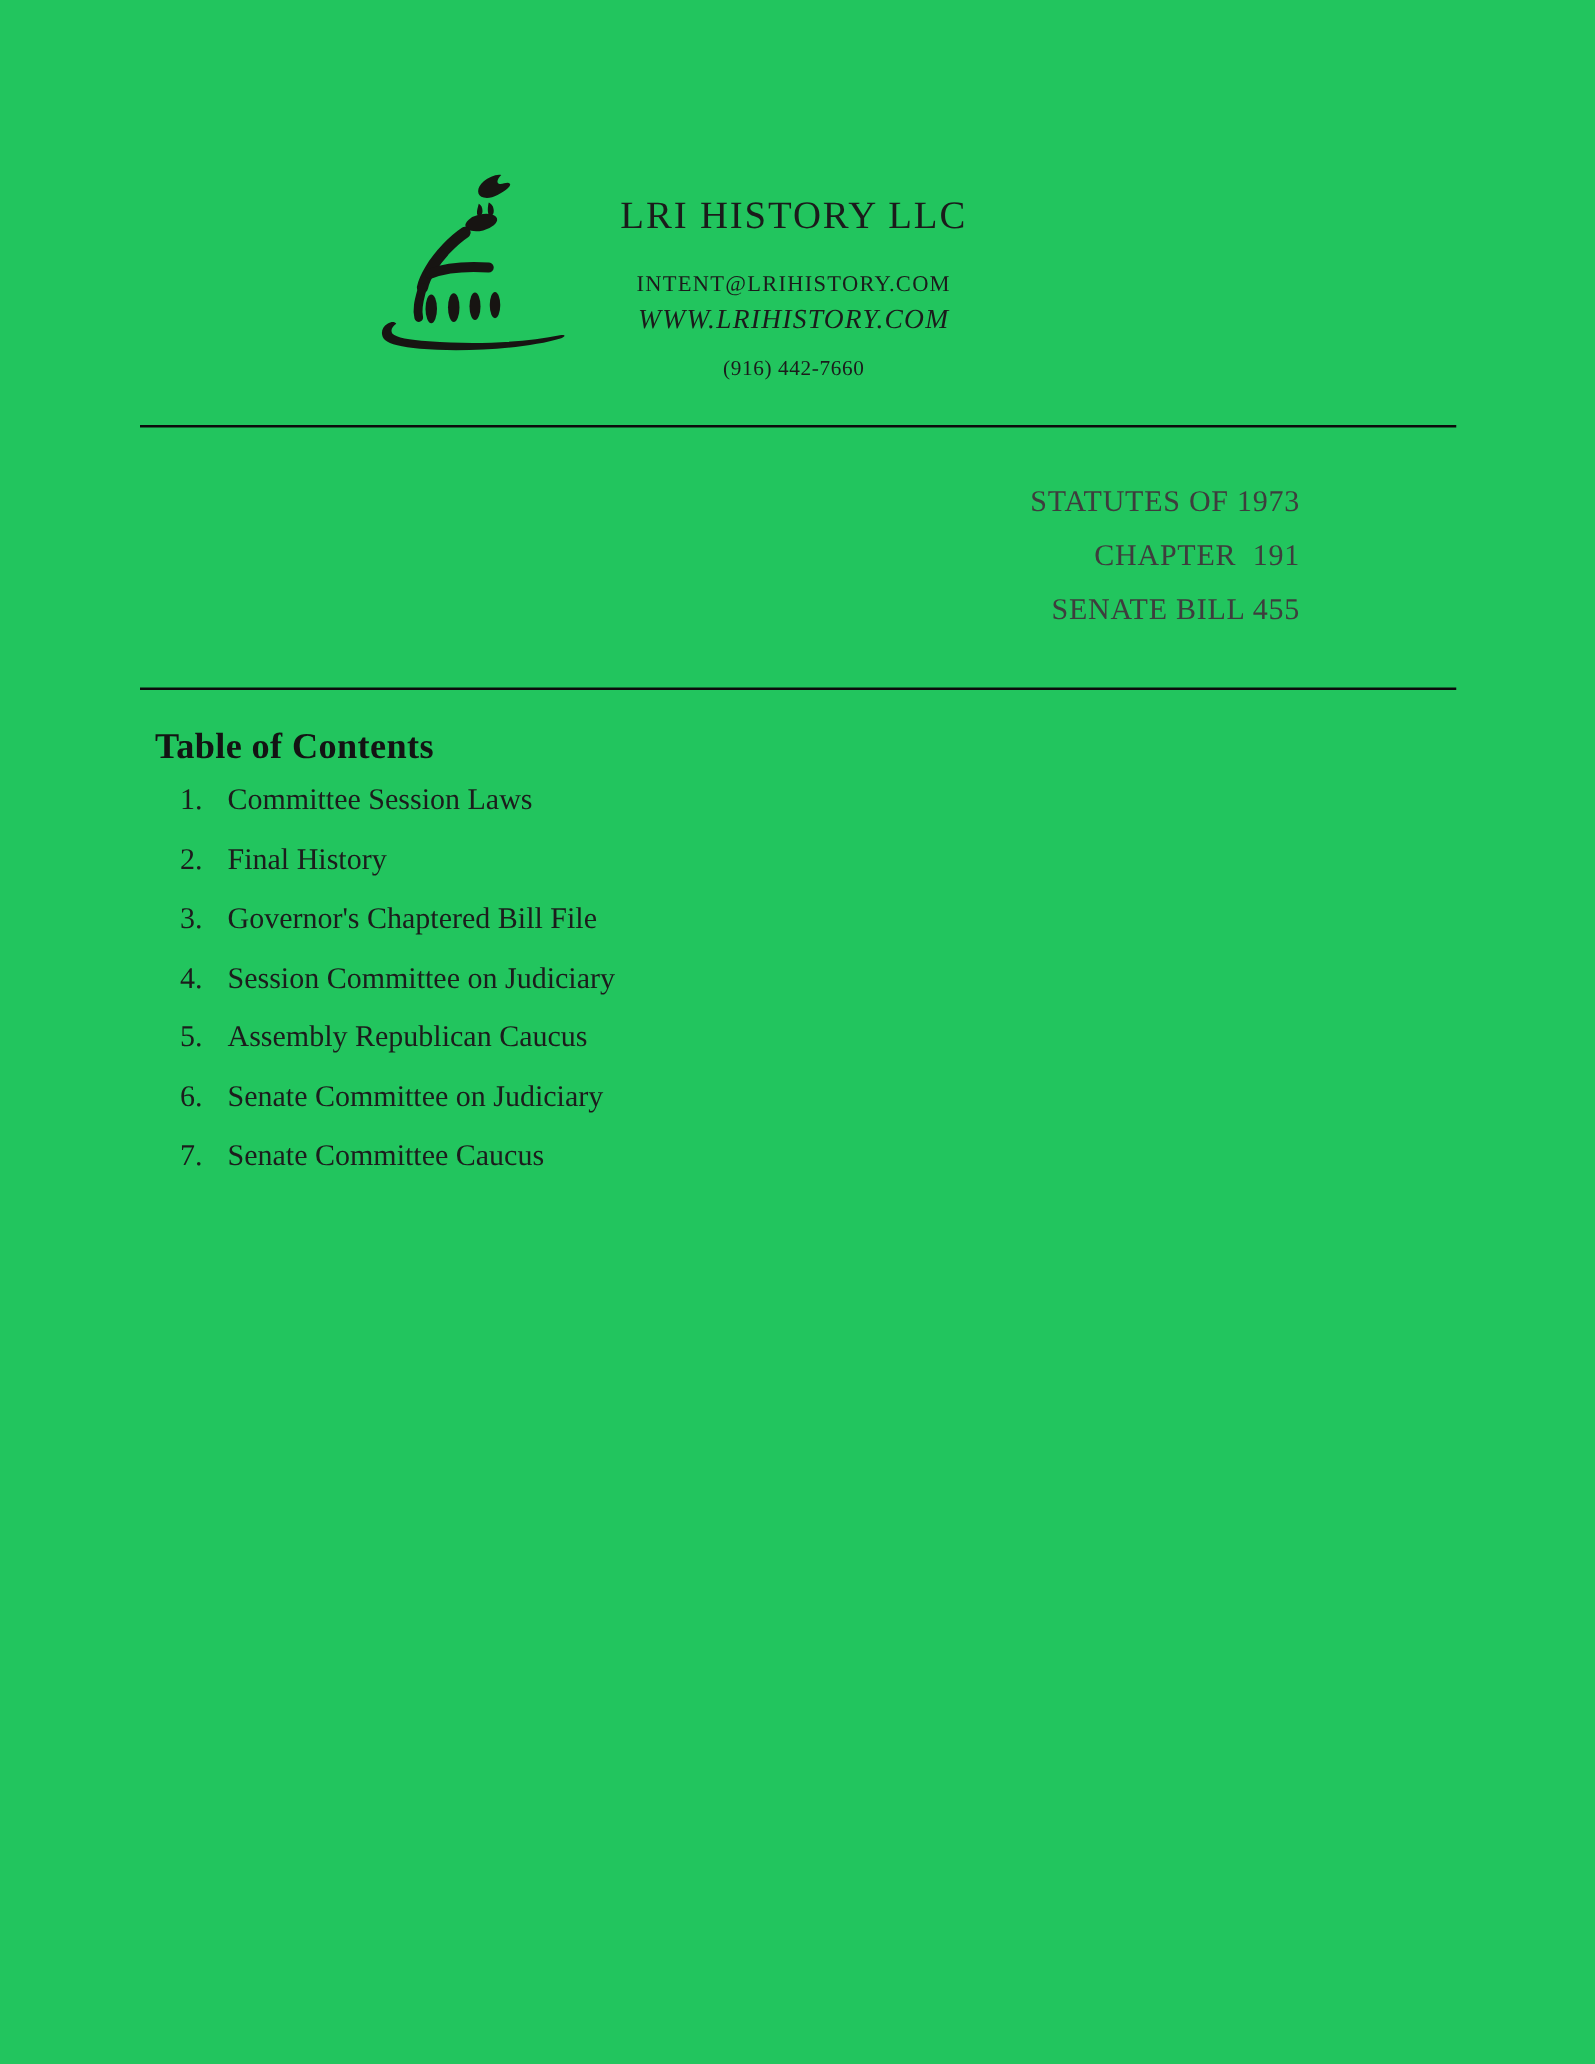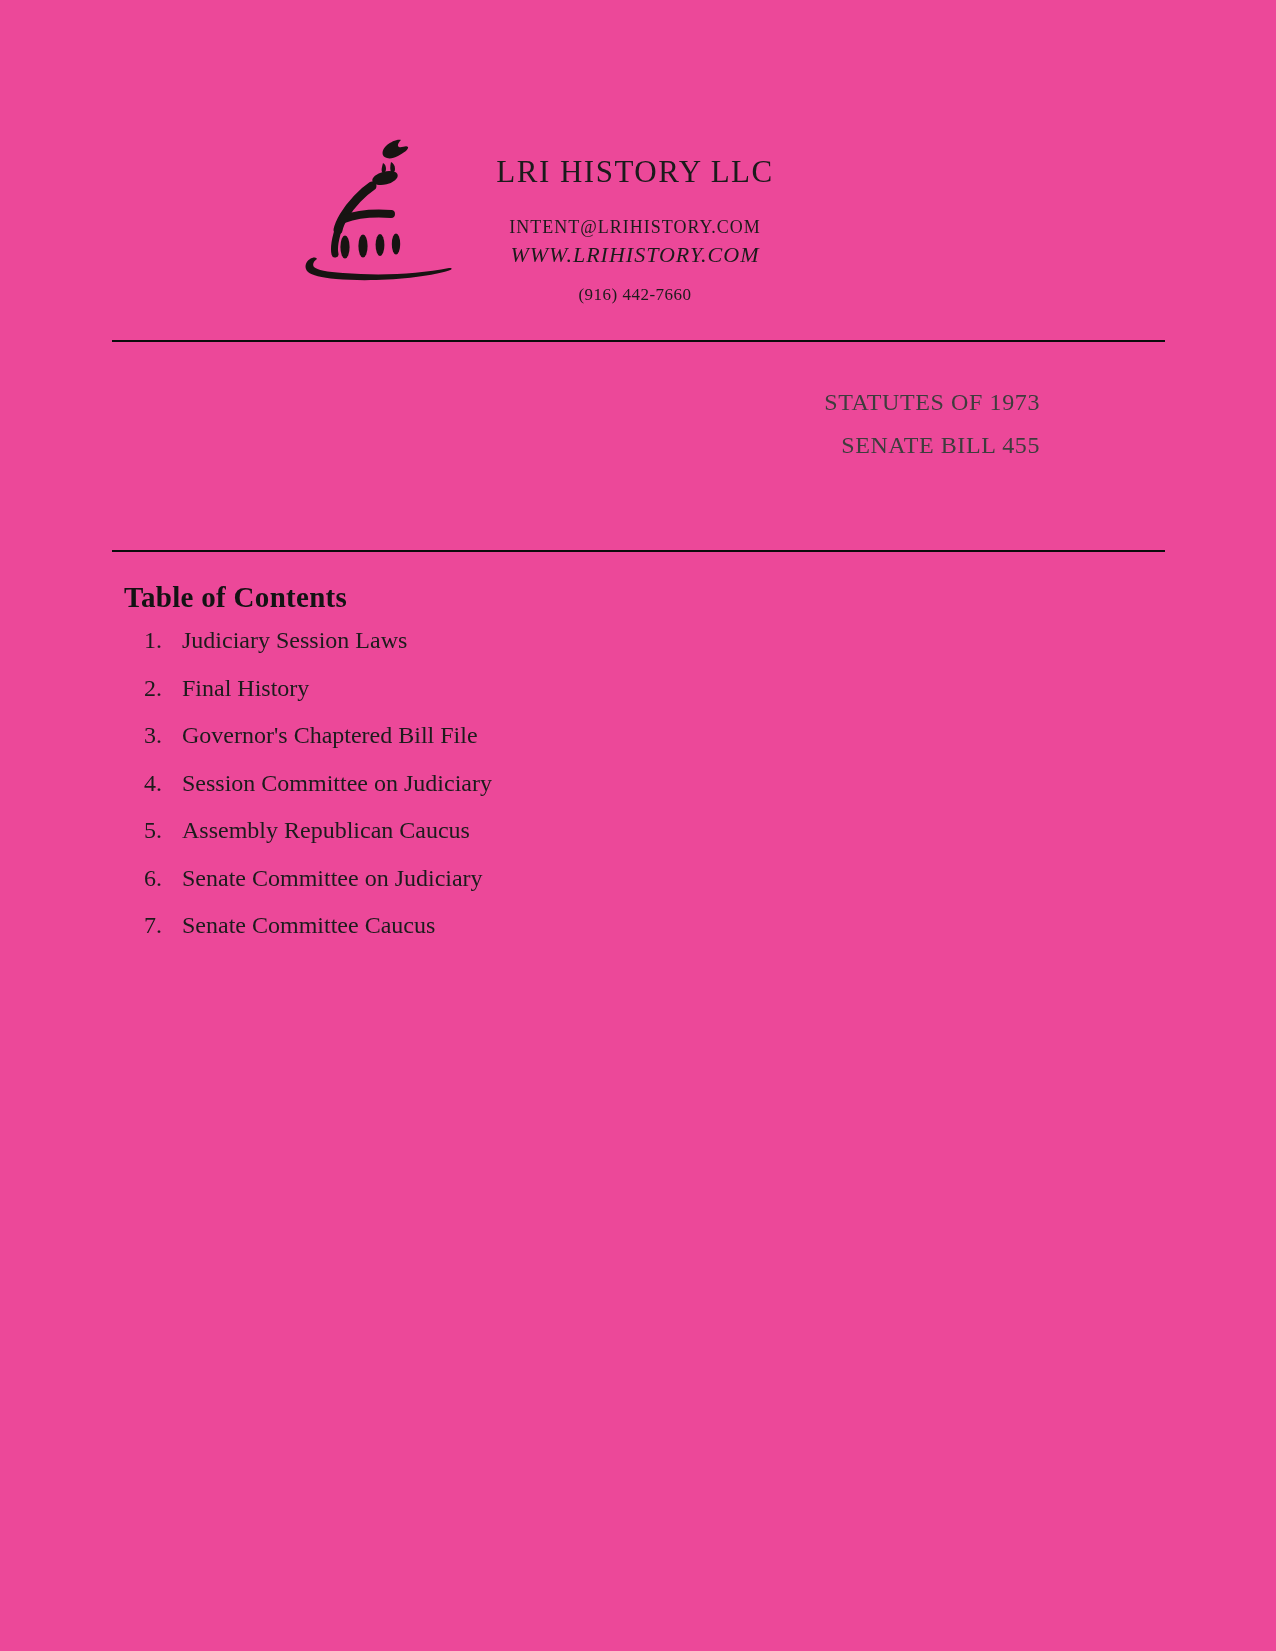--- a/index.html
+++ b/index.html
@@ -4,21 +4,21 @@
 <style>
   html, body {
     margin: 0;
     padding: 0;
     background: #e8e8e8;
   }
   .page {
     position: relative;
     width: 1276px;
     height: 1651px;
-    background: #ec4899;
+    background: #22c55e;
     font-family: "Liberation Serif", "DejaVu Serif", serif;
     overflow: hidden;
     margin: 0 auto;
   }
 
   
   .logo {
     position: absolute;
     left: 291px;
     top: 126px;
@@ -155,29 +155,30 @@
     <div class="contact-email">INTENT@LRIHISTORY.COM</div>
     <div class="contact-web">WWW.LRIHISTORY.COM</div>
     <div class="contact-phone">(916) 442-7660</div>
   </div>
 
   <div class="rule rule-top"></div>
   <div class="rule rule-bottom"></div>
 
   <div class="title-block">
     <div class="title-line">STATUTES OF 1973</div>
+    <div class="title-line">CHAPTER  191</div>
     <div class="title-line">SENATE BILL 455</div>
   </div>
 
   <div class="toc-heading">Table of Contents</div>
 
   <div class="toc-list">
     <div class="toc-row">
       <span class="toc-num">1.</span>
-      <span class="toc-label">Judiciary Session Laws</span>
+      <span class="toc-label">Committee Session Laws</span>
     </div>
     <div class="toc-row">
       <span class="toc-num">2.</span>
       <span class="toc-label">Final History</span>
     </div>
     <div class="toc-row">
       <span class="toc-num">3.</span>
       <span class="toc-label">Governor's Chaptered Bill File</span>
     </div>
     <div class="toc-row">

